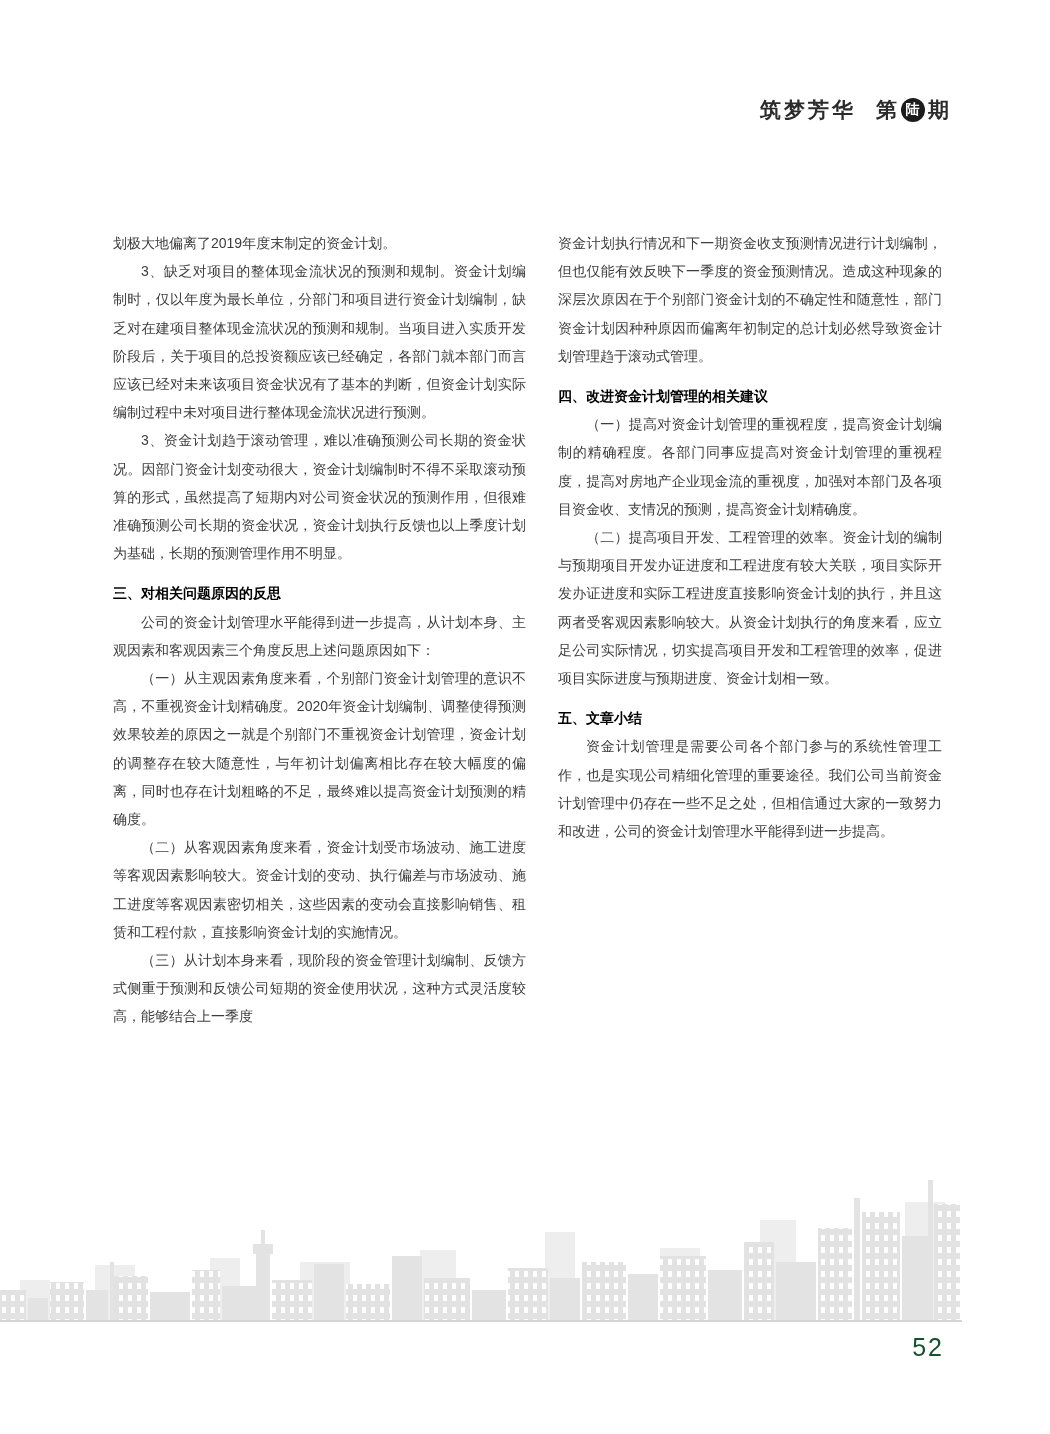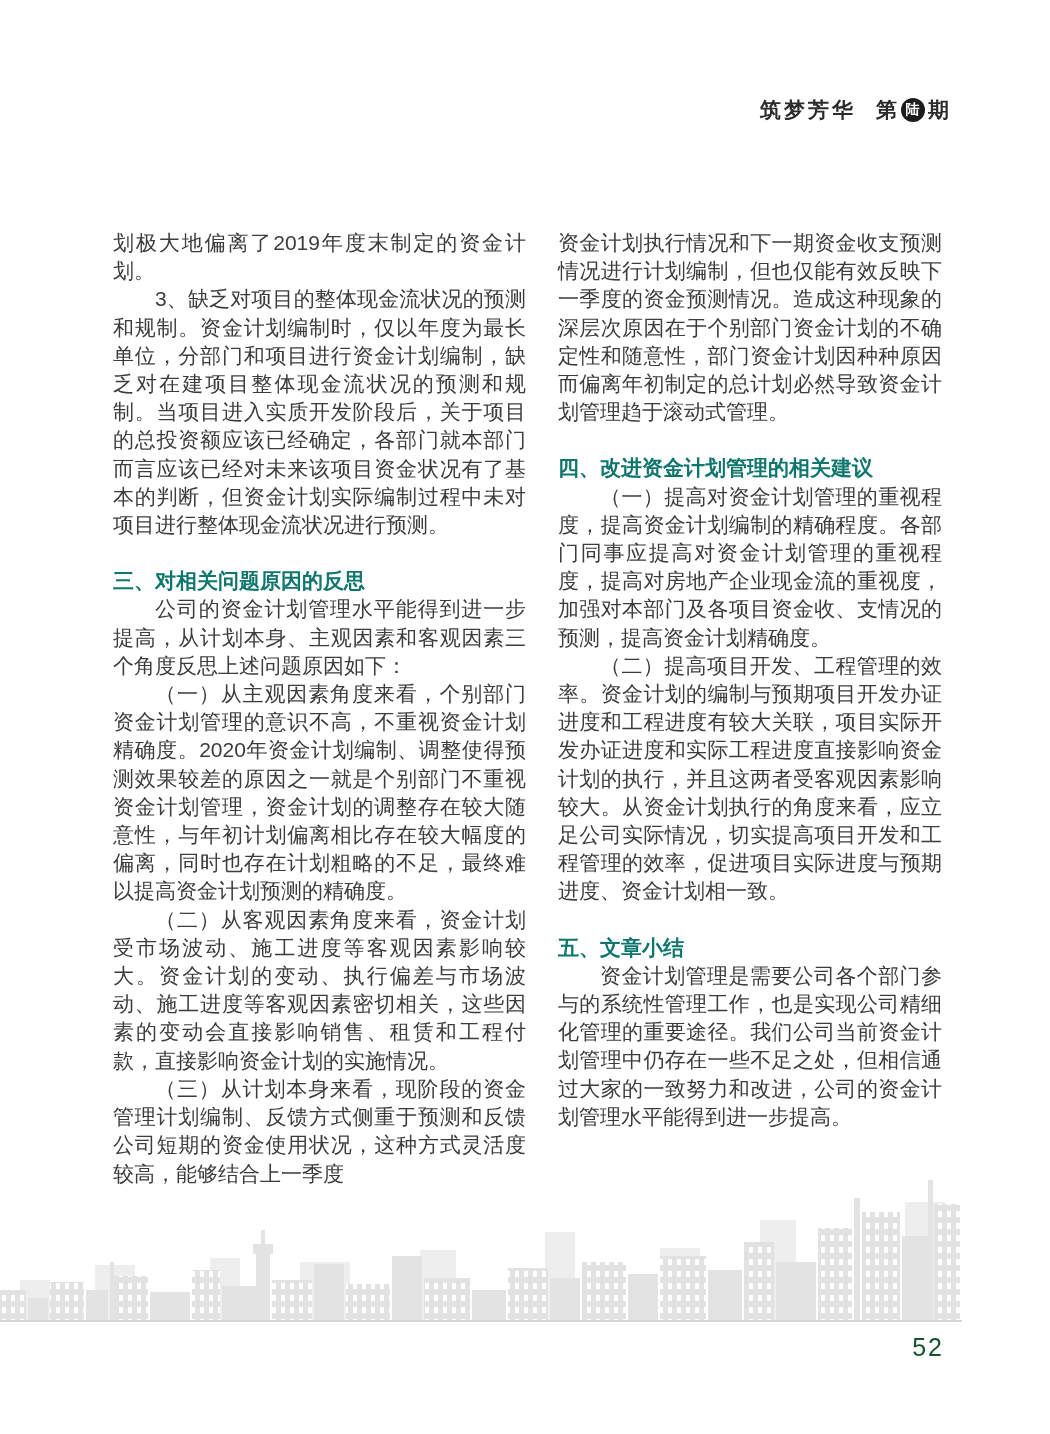--- a/index.html
+++ b/index.html
@@ -16,28 +16,28 @@
   }
   .mag-title { font-weight:bold; letter-spacing:3px; }
   .issue { margin-left:20px; display:flex; align-items:center; font-weight:bold; letter-spacing:1px; }
   .issue-badge {
     width:24px; height:24px; border-radius:50%; background:#1c1c1c; color:#ffffff;
     font-size:14px; font-weight:bold; display:flex; align-items:center; justify-content:center;
     margin:0 3px;
   }
   
   .col {
-    position:absolute; top:229px; font-size:21px; line-height:28.2px;
+    position:absolute; top:229px; font-size:14px; line-height:28.2px;
     color:#3c3c3c; text-align:justify; text-justify:inter-ideograph;
   }
   .col-left  { left:113px; width:413px; }
   .col-right { left:558px; width:384px; }
   .paragraph { text-align:justify; }
   .paragraph.indent { text-indent:2em; }
-  .heading { font-weight:bold; color:#0f766e; margin-top:28px; }
+  .heading { font-weight:bold; color:#000000; margin-top:12px; }
   
   .skyline { position:absolute; left:0; top:1172px; width:1050px; height:152px; }
   
   .page-number {
     position:absolute; top:1333px; right:106px;
     font-size:25px; color:#14532d; letter-spacing:2px;
   }
 </style>
 </head>
 <body>
@@ -49,20 +49,21 @@
     <span class="issue">
       <span>第</span>
       <span class="issue-badge">陆</span>
       <span>期</span>
     </span>
   </div>
 
   <div class="col col-left">
       <div class="paragraph">划极大地偏离了2019年度末制定的资金计划。</div>
       <div class="paragraph indent">3、缺乏对项目的整体现金流状况的预测和规制。资金计划编制时，仅以年度为最长单位，分部门和项目进行资金计划编制，缺乏对在建项目整体现金流状况的预测和规制。当项目进入实质开发阶段后，关于项目的总投资额应该已经确定，各部门就本部门而言应该已经对未来该项目资金状况有了基本的判断，但资金计划实际编制过程中未对项目进行整体现金流状况进行预测。</div>
+      <div class="paragraph indent">3、资金计划趋于滚动管理，难以准确预测公司长期的资金状况。因部门资金计划变动很大，资金计划编制时不得不采取滚动预算的形式，虽然提高了短期内对公司资金状况的预测作用，但很难准确预测公司长期的资金状况，资金计划执行反馈也以上季度计划为基础，长期的预测管理作用不明显。</div>
       <div class="heading">三、对相关问题原因的反思</div>
       <div class="paragraph indent">公司的资金计划管理水平能得到进一步提高，从计划本身、主观因素和客观因素三个角度反思上述问题原因如下：</div>
       <div class="paragraph indent">（一）从主观因素角度来看，个别部门资金计划管理的意识不高，不重视资金计划精确度。2020年资金计划编制、调整使得预测效果较差的原因之一就是个别部门不重视资金计划管理，资金计划的调整存在较大随意性，与年初计划偏离相比存在较大幅度的偏离，同时也存在计划粗略的不足，最终难以提高资金计划预测的精确度。</div>
       <div class="paragraph indent">（二）从客观因素角度来看，资金计划受市场波动、施工进度等客观因素影响较大。资金计划的变动、执行偏差与市场波动、施工进度等客观因素密切相关，这些因素的变动会直接影响销售、租赁和工程付款，直接影响资金计划的实施情况。</div>
       <div class="paragraph indent">（三）从计划本身来看，现阶段的资金管理计划编制、反馈方式侧重于预测和反馈公司短期的资金使用状况，这种方式灵活度较高，能够结合上一季度</div>
     </div>
   <div class="col col-right">
       <div class="paragraph">资金计划执行情况和下一期资金收支预测情况进行计划编制，但也仅能有效反映下一季度的资金预测情况。造成这种现象的深层次原因在于个别部门资金计划的不确定性和随意性，部门资金计划因种种原因而偏离年初制定的总计划必然导致资金计划管理趋于滚动式管理。</div>
       <div class="heading">四、改进资金计划管理的相关建议</div>
       <div class="paragraph indent">（一）提高对资金计划管理的重视程度，提高资金计划编制的精确程度。各部门同事应提高对资金计划管理的重视程度，提高对房地产企业现金流的重视度，加强对本部门及各项目资金收、支情况的预测，提高资金计划精确度。</div>

